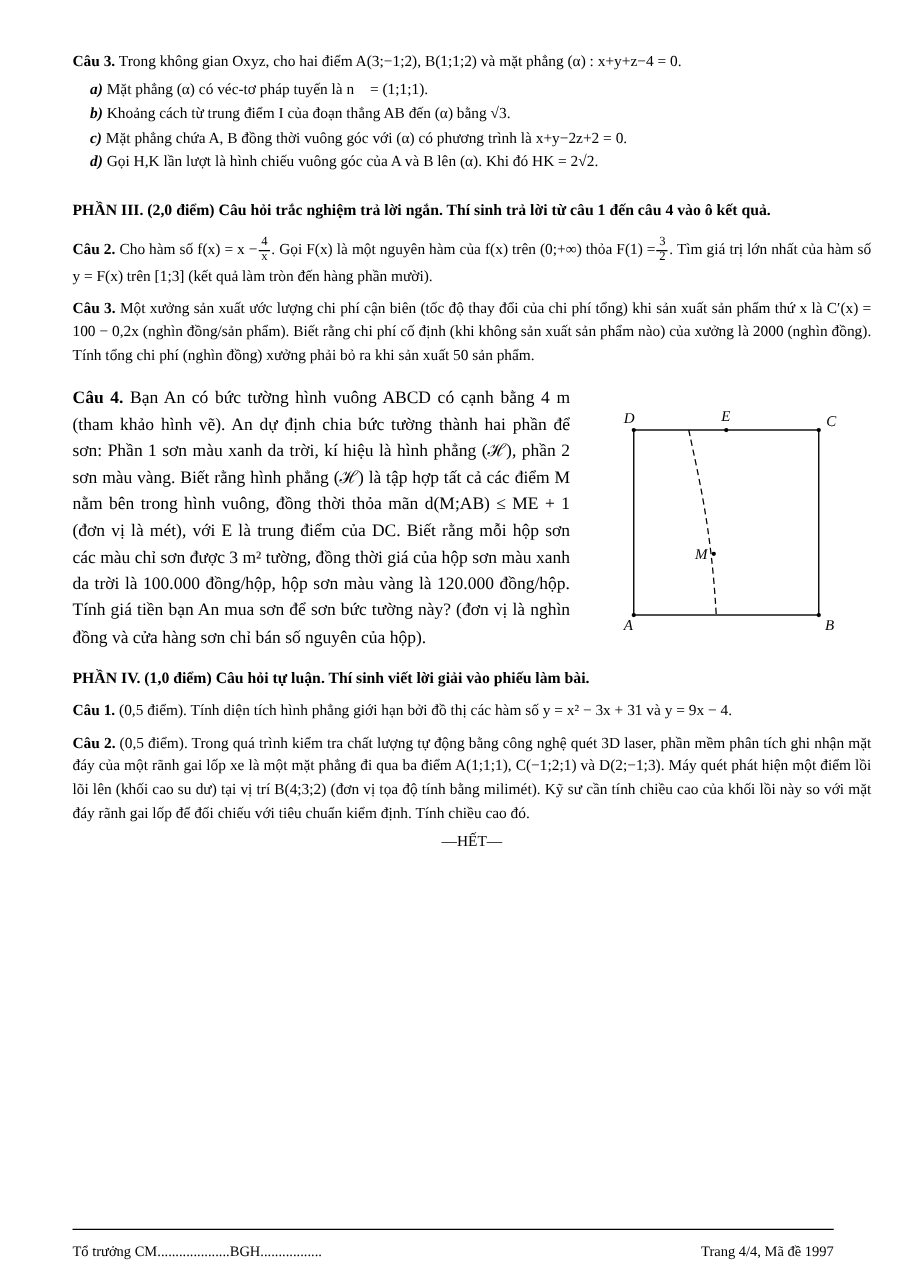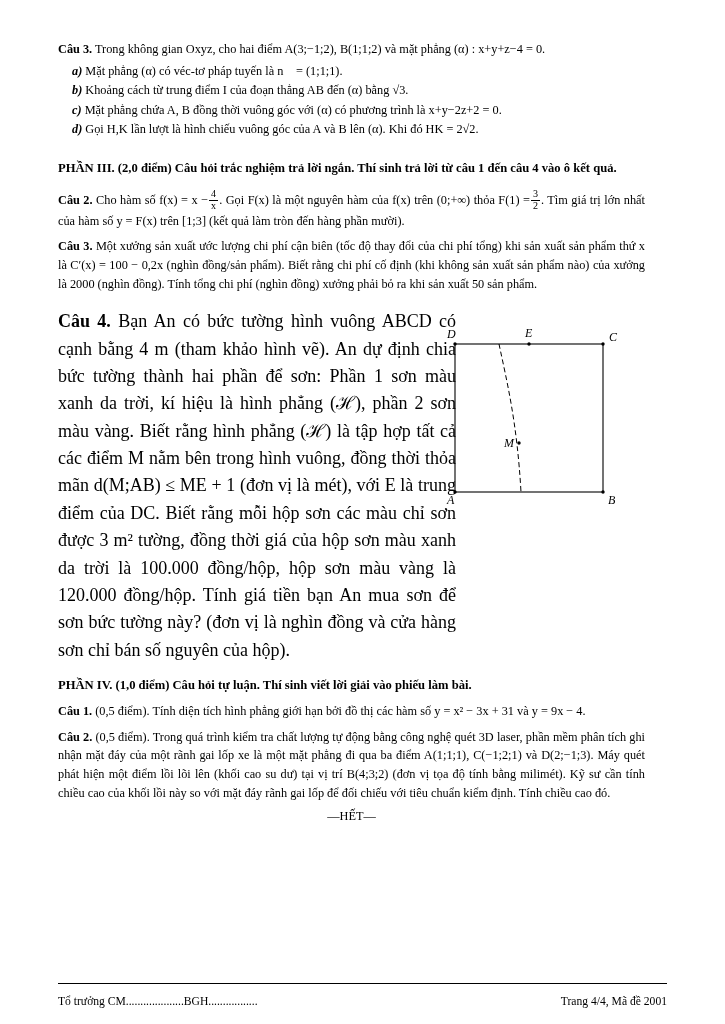--- a/index.html
+++ b/index.html
@@ -14,21 +14,21 @@
     color: #000;
     position: relative;
     overflow: hidden;
   }
   .page {
     position: absolute;
     left: 0; top: 0;
     width: 725px;
     height: 1024px;
     box-sizing: border-box;
-    padding: 40px 80px 0 58px;
+    padding: 40px 28px 0 58px;
   }
   .blk { margin: 0 0 0 0; }
   .para {
     font-size: 12.3px;
     line-height: 1.52;
     text-align: justify;
     margin: 0 0 3px 0;
   }
   .lbl { font-weight: bold; }
   .sub-item {
@@ -59,21 +59,21 @@
   }
   .frac .num { display: block; padding: 0 2px; }
   .frac .den { display: block; border-top: 1px solid #000; padding: 0 2px; }
   
   .c4wrap {
     position: relative;
     min-height: 206px;
   }
   .c4text {
     width: 398px;
-    font-size: 18px;
+    font-size: 14px;
     line-height: 1.52;
     text-align: justify;
   }
   .figure {
     position: absolute;
     right: 0px;
     top: 14px;
     width: 212px;
     height: 188px;
   }
@@ -197,15 +197,15 @@
   <p class="para">
     <span class="lbl">Câu 2.</span>
     <span>(0,5 điểm). Trong quá trình kiểm tra chất lượng tự động bằng công nghệ quét 3D laser, phần mềm phân tích ghi nhận mặt đáy của một rãnh gai lốp xe là một mặt phẳng đi qua ba điểm A(1;1;1), C(−1;2;1) và D(2;−1;3). Máy quét phát hiện một điểm lồi lõi lên (khối cao su dư) tại vị trí B(4;3;2) (đơn vị tọa độ tính bằng milimét). Kỹ sư cần tính chiều cao của khối lồi này so với mặt đáy rãnh gai lốp để đối chiếu với tiêu chuẩn kiểm định. Tính chiều cao đó.</span>
   </p>
 
   <p class="center het">—HẾT—</p>
 
   <div class="hr-foot"></div>
   <div class="footer">
     <span>Tổ trưởng CM....................BGH.................</span>
-    <span>Trang 4/4, Mã đề 2001</span>
+    <span>Trang 4/4, Mã đề 1997</span>
   </div>
 </div>
 
 </body></html>

